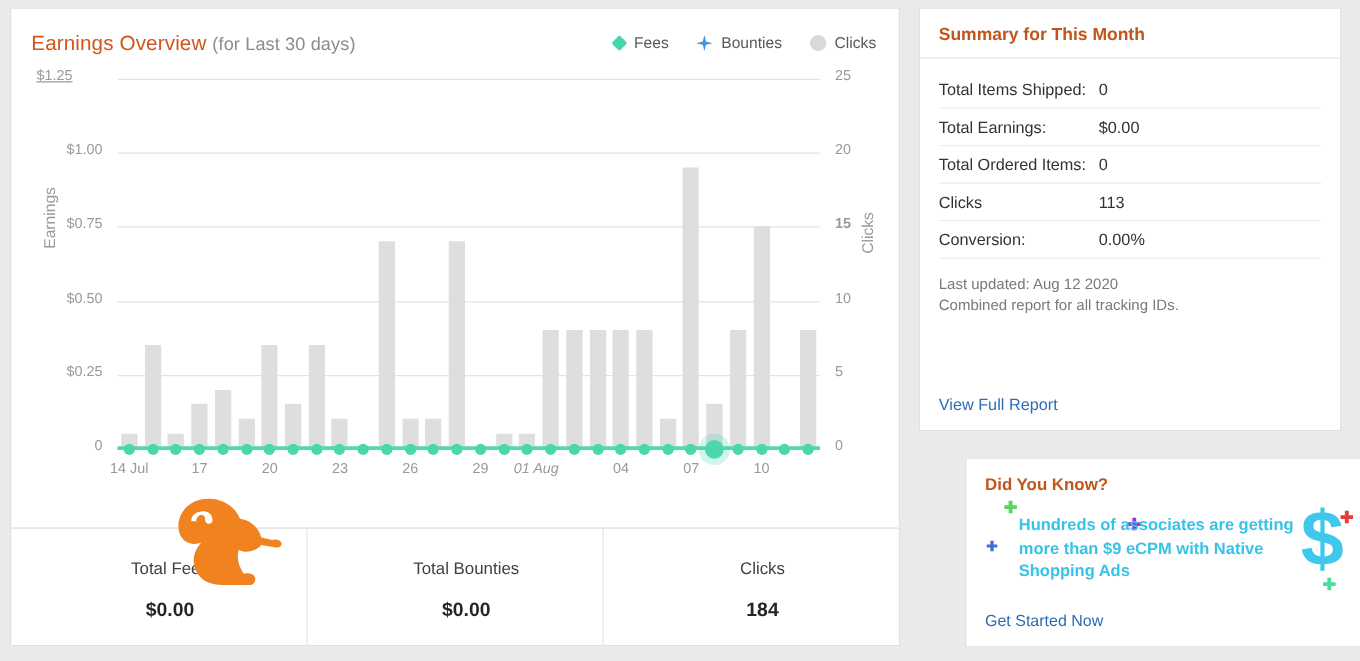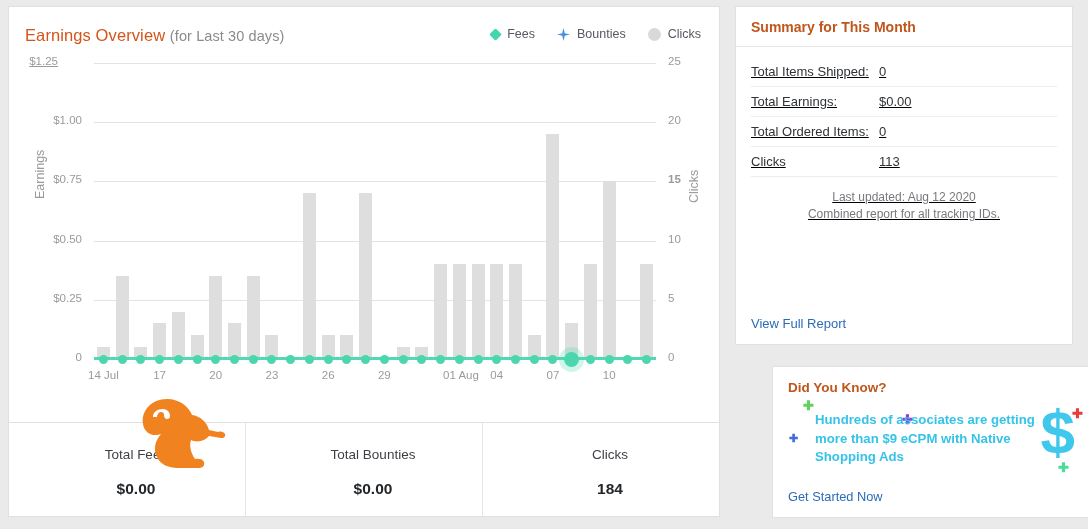--- a/index.html
+++ b/index.html
@@ -225,34 +225,34 @@
     height: 40px;
     border-bottom: 1px solid #e6e6e6;
     display: flex; align-items: center;
     padding-left: 15px;
   }
   .panel-head-title {
     font-size: 14px;
     color: #c0561c;
     font-weight: bold;
   }
-  .summary-body { padding: 10px 15px 0 15px; text-decoration: underline; }
+  .summary-body { padding: 10px 15px 0 15px; }
   .sum-row {
     display: flex;
     align-items: center;
     height: 30px;
     border-bottom: 1px solid #ededed;
     font-size: 13px;
     color: #2f3337;
   }
   .sum-row:last-child { border-bottom: 1px solid #ededed; }
   .sum-key { width: 128px; }
   .sum-val { color: #2f3337; }
   .sum-note {
-    text-align: center;
+    text-align: left;
     font-size: 12px;
     color: #76797d;
     line-height: 17px;
     margin-top: 12px;
   }
   .view-report {
     position: absolute;
     left: 15px; bottom: 13px;
     font-size: 13px;
     color: #2b6cb8;
@@ -420,21 +420,21 @@
           <div class="dot" style="left: 491.933px; top: 292px;"></div>
           <div class="dot" style="left: 510.667px; top: 292px;"></div>
           <div class="dot" style="left: 529.4px; top: 292px;"></div>
           <div class="dot" style="left: 548.133px; top: 292px;"></div>
           <div class="xtick" style="left: 9.36667px; top: 306px;">14 Jul</div>
           <div class="xtick" style="left: 65.5667px; top: 306px;">17</div>
           <div class="xtick" style="left: 121.767px; top: 306px;">20</div>
           <div class="xtick" style="left: 177.967px; top: 306px;">23</div>
           <div class="xtick" style="left: 234.167px; top: 306px;">26</div>
           <div class="xtick" style="left: 290.367px; top: 306px;">29</div>
-          <div class="xtick" style="left: 367px; top: 306px;">01 Aug</div>
+          <div class="xtick" style="left: 335px; top: 306px; font-style: italic;">01 Aug</div>
           <div class="xtick" style="left: 402.767px; top: 306px;">04</div>
           <div class="xtick" style="left: 458.967px; top: 306px;">07</div>
           <div class="xtick" style="left: 515.167px; top: 306px;">10</div>
         </div>
 
 
       <div class="watermark">
         <span>
           <svg width="100" height="80" viewBox="0 0 100 80">
             <path fill="#f08220" d="M30 8 C14 8 4 20 6 33 C7.5 43 17 46 24 43 C18 50 16 58 20 66 C23 73 31 77 41 77 L62 77 C66 77 68 74 67 71 C66 68 62 67 58 68 C54 62 52 55 54 49 C60 52 68 50 72 45 L84 47 C87 47.5 89 45 88 43 C87 41 84 40 81 41 L72 39 C70 31 63 25 55 24 C52 16 43 8 30 8 Z M26 18 C30 18 33 21 33 25 C33 27 32 28 30 28 C28 28 27 26 27 24 C27 22 26 21 24 21 C22 21 20 23 20 26 L16 26 C16 21 20 18 26 18 Z"></path>
@@ -472,20 +472,24 @@
         <span class="sum-key">Total Earnings:</span>
         <span class="sum-val">$0.00</span>
       </div>
       <div class="sum-row">
         <span class="sum-key">Total Ordered Items:</span>
         <span class="sum-val">0</span>
       </div>
       <div class="sum-row">
         <span class="sum-key">Clicks</span>
         <span class="sum-val">113</span>
+      </div>
+      <div class="sum-row">
+        <span class="sum-key">Conversion:</span>
+        <span class="sum-val">0.00%</span>
       </div>
       <div class="sum-note">
         <div>Last updated: Aug 12 2020</div>
         <div>Combined report for all tracking IDs.</div>
       </div>
     </div>
     <a class="view-report">View Full Report</a>
   </div>
 
   <div class="dyk-card">

